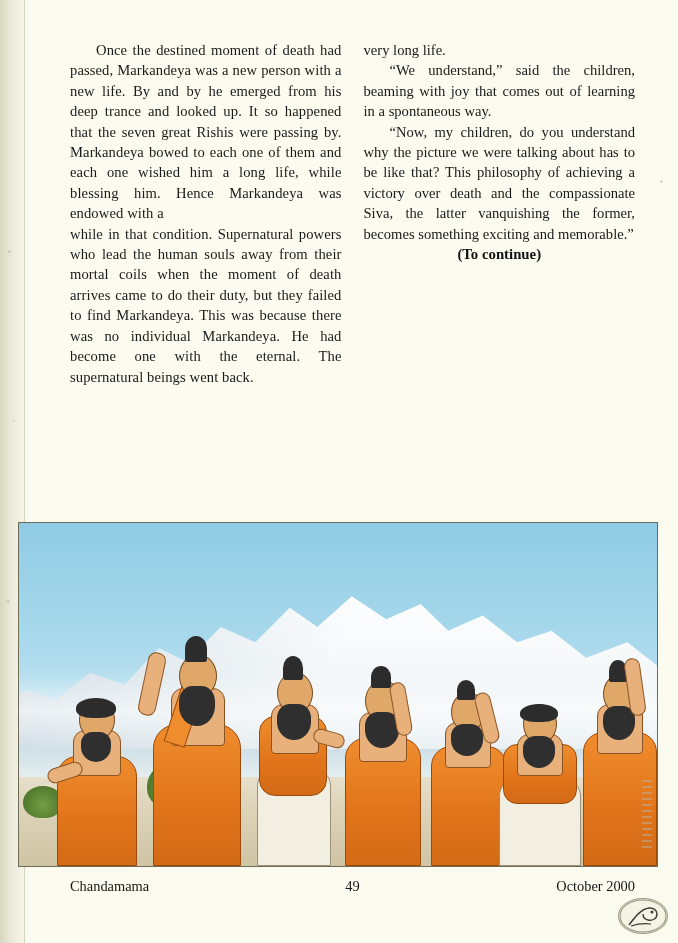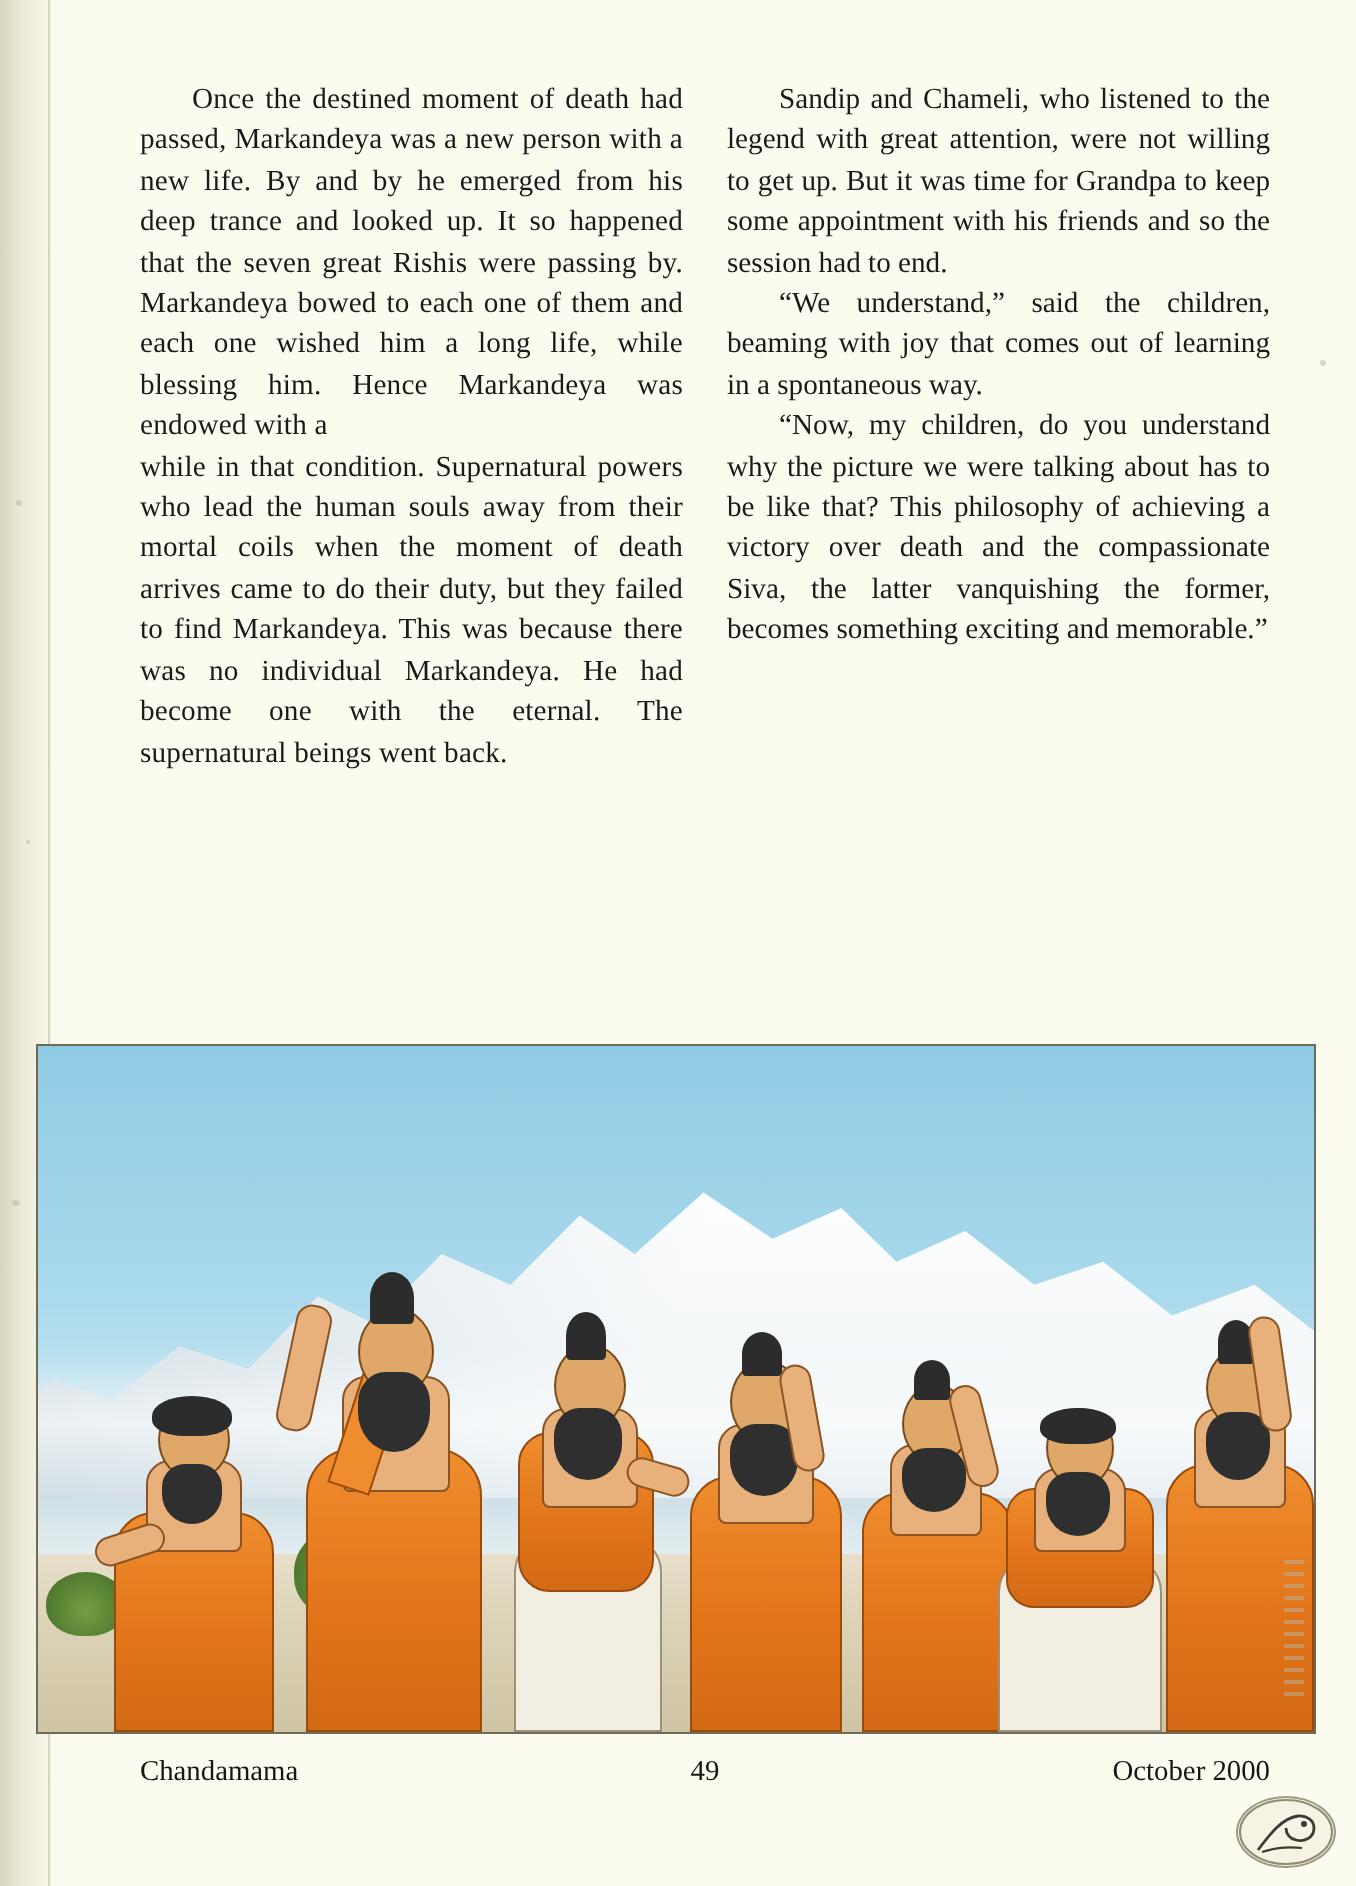--- a/index.html
+++ b/index.html
@@ -265,23 +265,24 @@
 
   <div class="content">
     <div class="columns">
 
       <div class="col col-left">
         <p class="body indent">Once the destined moment of death had passed, Markandeya was a new person with a new life. By and by he emerged from his deep trance and looked up. It so happened that the seven great Rishis were passing by. Markandeya bowed to each one of them and each one wished him a long life, while blessing him. Hence Markandeya was endowed with a</p>
         <p class="body">while in that condition. Supernatural powers who lead the human souls away from their mortal coils when the moment of death arrives came to do their duty, but they failed to find Markandeya. This was because there was no individual Markandeya. He had become one with the eternal. The supernatural beings went back.</p>
       </div>
 
       <div class="col col-right">
-        <p class="body indent">Sandip and Chameli, who listened to the legend with great attention, were not willing to get up. But it was time for Grandpa to keep some appointment with his friends and so the session had to end.</p>
+        <p class="body">very long life.</p>
         <p class="body indent">“We understand,” said the children, beaming with joy that comes out of learning in a spontaneous way.</p>
         <p class="body indent">“Now, my children, do you understand why the picture we were talking about has to be like that? This philosophy of achieving a victory over death and the compassionate Siva, the latter vanquishing the former, becomes something exciting and memorable.”</p>
+        <div class="tocontinue">(To continue)</div>
       </div>
 
     </div>
   </div>
 
   <div class="illustration">
     <div class="sky"></div>
     <div class="mountain"></div>
     <div class="mountain-shade"></div>
     <div class="cloudband"></div>

